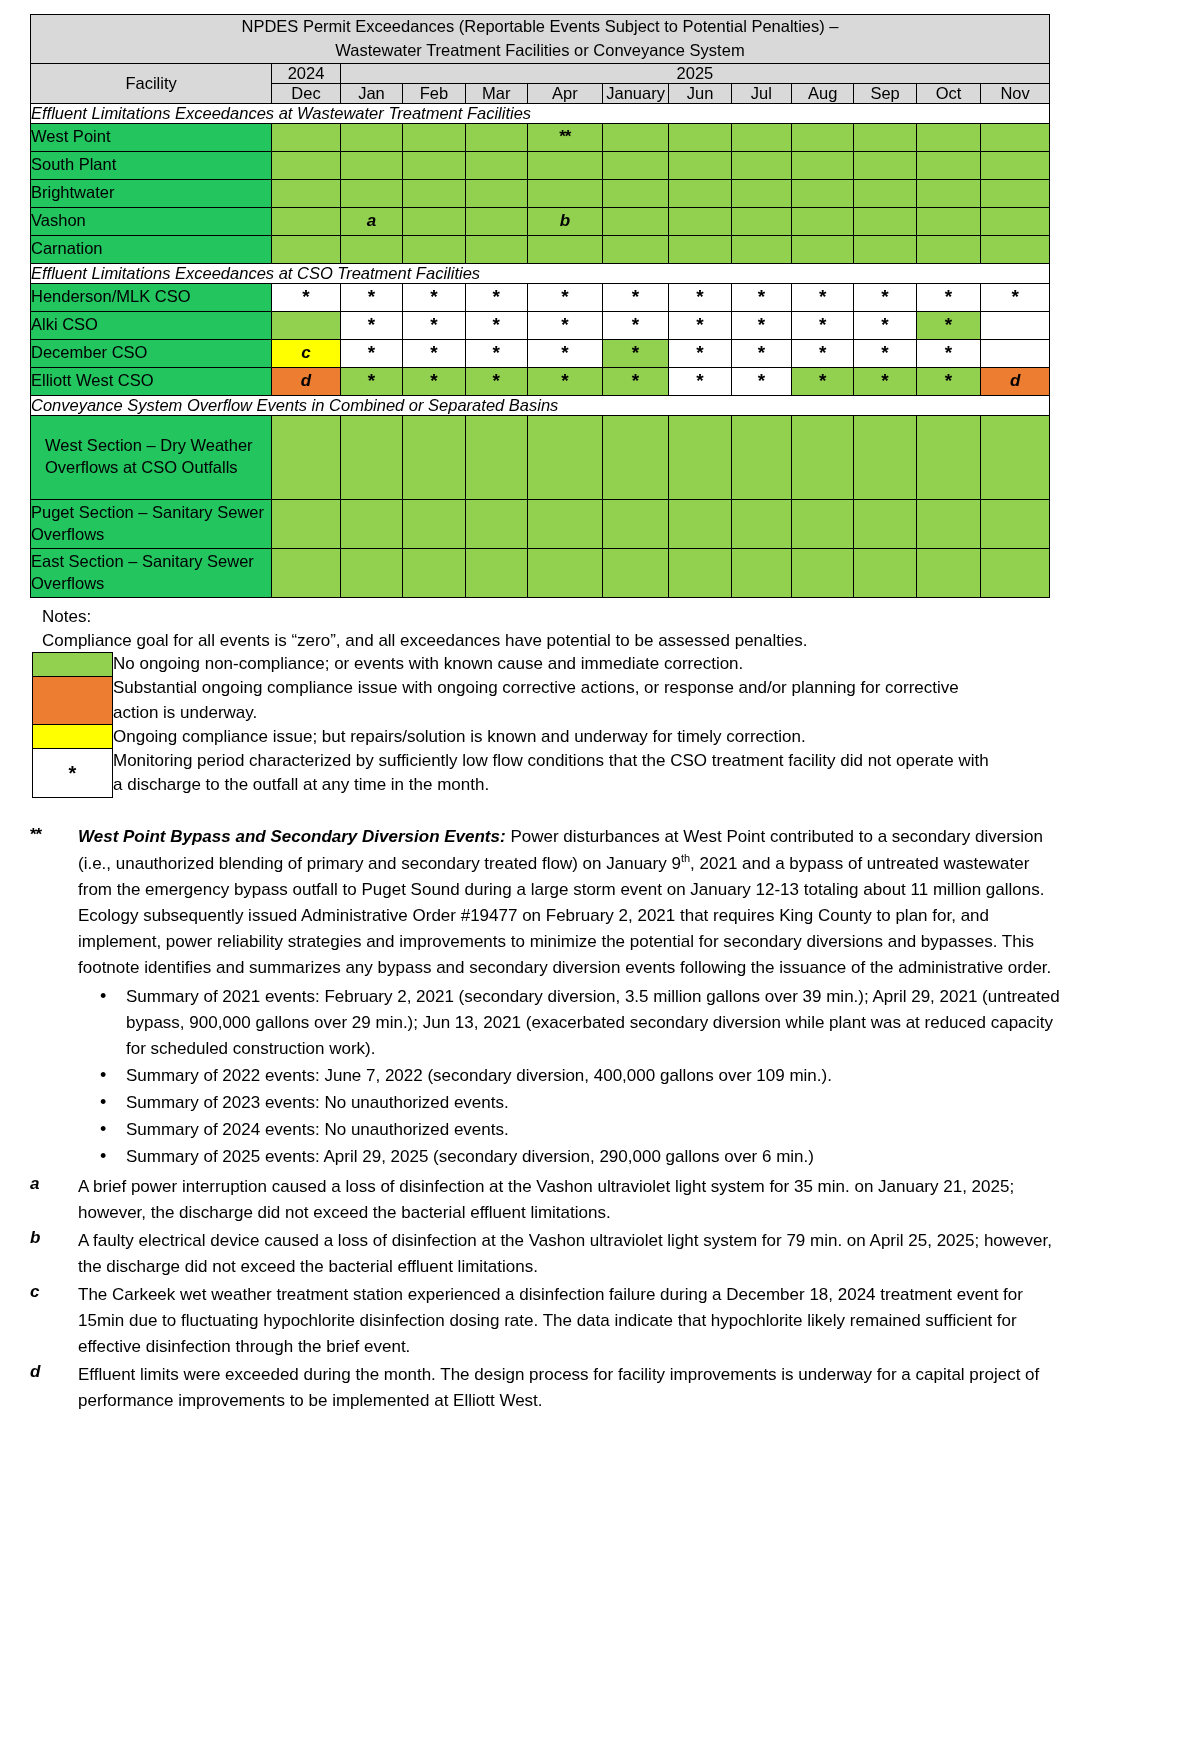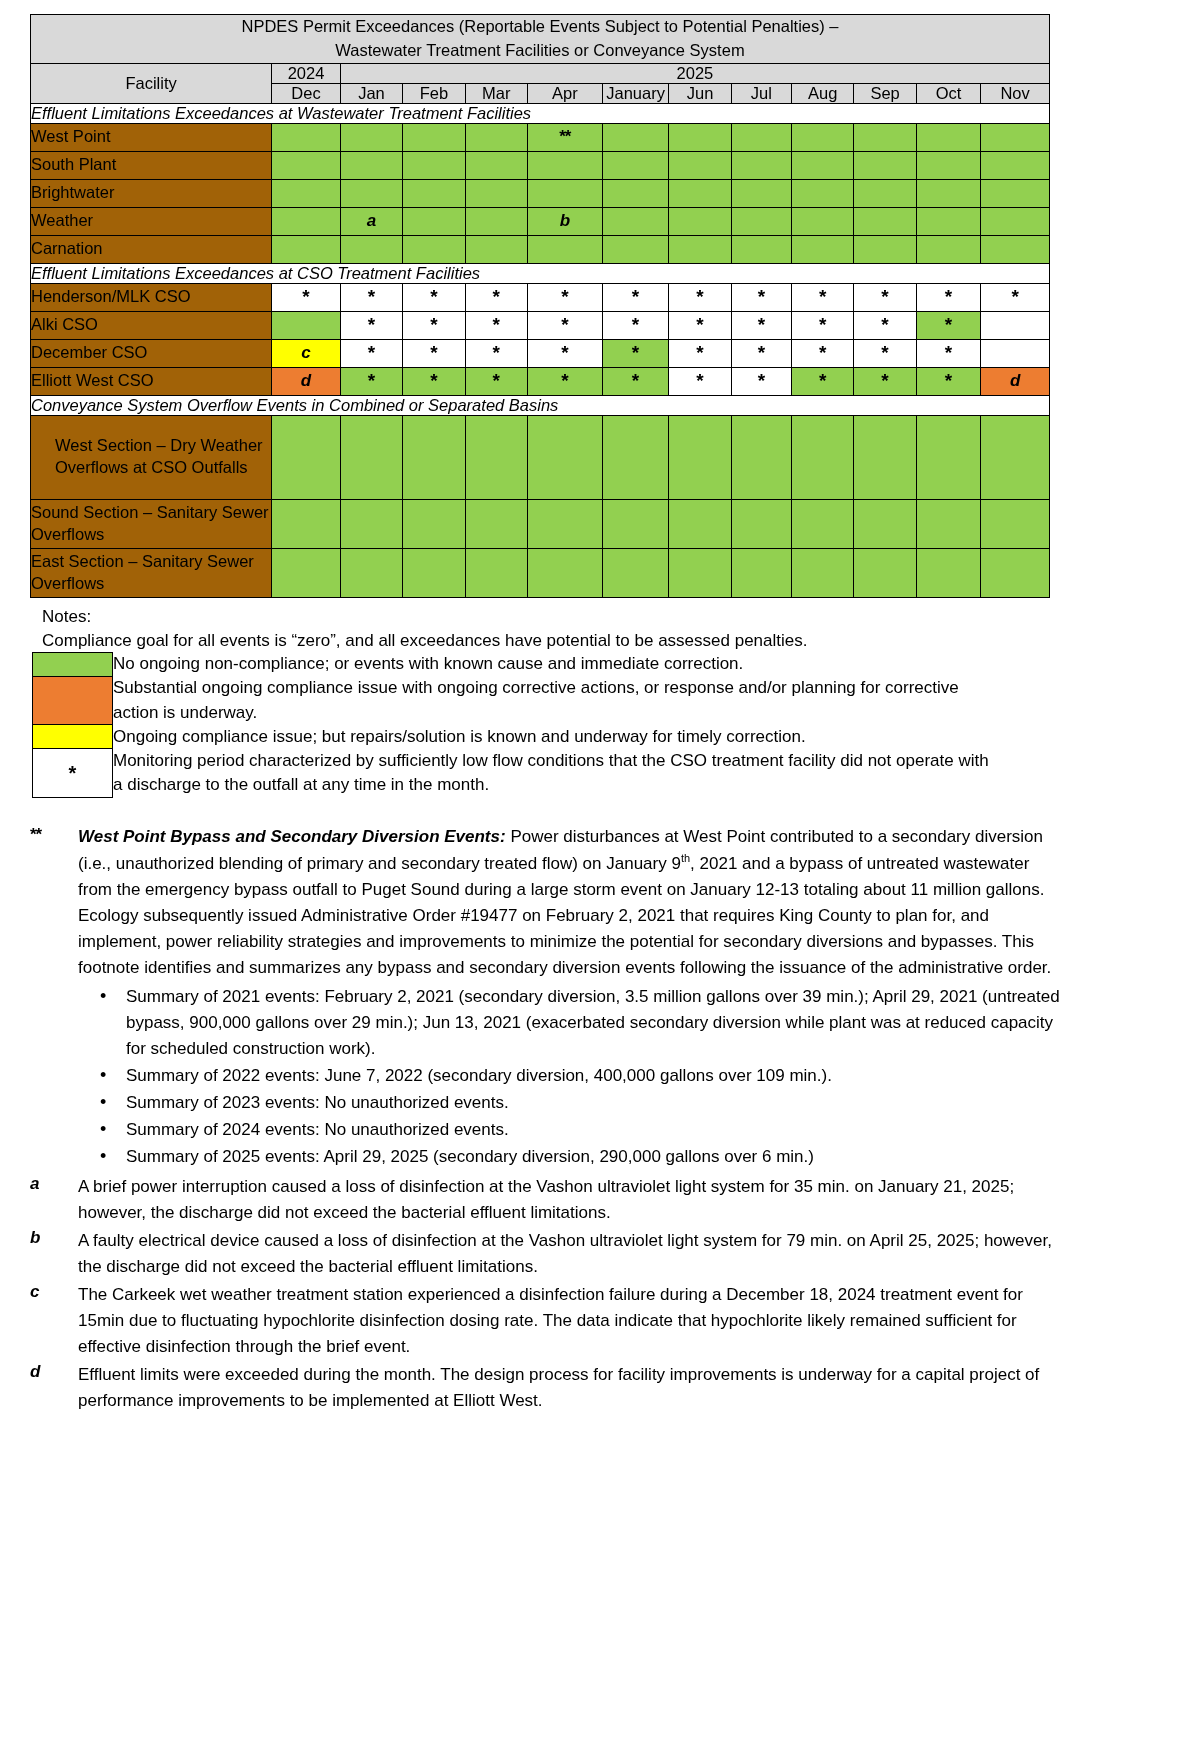--- a/index.html
+++ b/index.html
@@ -66,24 +66,24 @@
     font-size:17px;
     padding:4px 0 5px 6px;
     background:#ffffff;
     text-align:left;
   }
   .facility{
     text-align:left;
     padding:5px 0 6px 8px;
     font-size:17px;
     line-height:1.32;
-    background:#a16207;
+    background:#22c55e;
   }
   .facility.multi{
-    padding:6px 0 7px 24px;
+    padding:6px 0 7px 14px;
   }
   td.cell{
     text-align:center;
     font-size:17px;
     height:27px;
   }
   td.green{background:#92d050;}
   td.yellow{background:#ffff00;}
   td.orange{background:#ed7d31;}
   td.white{background:#ffffff;}
@@ -279,21 +279,21 @@
           <td class="cell green"></td>
           <td class="cell green"></td>
           <td class="cell green"></td>
           <td class="cell green"></td>
           <td class="cell green"></td>
           <td class="cell green"></td>
           <td class="cell green"></td>
           <td class="cell green"></td>
         </tr>
         <tr>
-          <td class="facility">Weather</td>
+          <td class="facility">Vashon</td>
           <td class="cell green"></td>
           <td class="cell green"><span class="mark-letter">a</span></td>
           <td class="cell green"></td>
           <td class="cell green"></td>
           <td class="cell green"><span class="mark-letter">b</span></td>
           <td class="cell green"></td>
           <td class="cell green"></td>
           <td class="cell green"></td>
           <td class="cell green"></td>
           <td class="cell green"></td>
@@ -390,21 +390,21 @@
           <td class="cell green"></td>
           <td class="cell green"></td>
           <td class="cell green"></td>
           <td class="cell green"></td>
           <td class="cell green"></td>
           <td class="cell green"></td>
           <td class="cell green"></td>
           <td class="cell green"></td>
         </tr>
         <tr>
-          <td class="facility" style="height: 48px;">Sound Section – Sanitary Sewer Overflows</td>
+          <td class="facility" style="height: 48px;">Puget Section – Sanitary Sewer Overflows</td>
           <td class="cell green"></td>
           <td class="cell green"></td>
           <td class="cell green"></td>
           <td class="cell green"></td>
           <td class="cell green"></td>
           <td class="cell green"></td>
           <td class="cell green"></td>
           <td class="cell green"></td>
           <td class="cell green"></td>
           <td class="cell green"></td>

